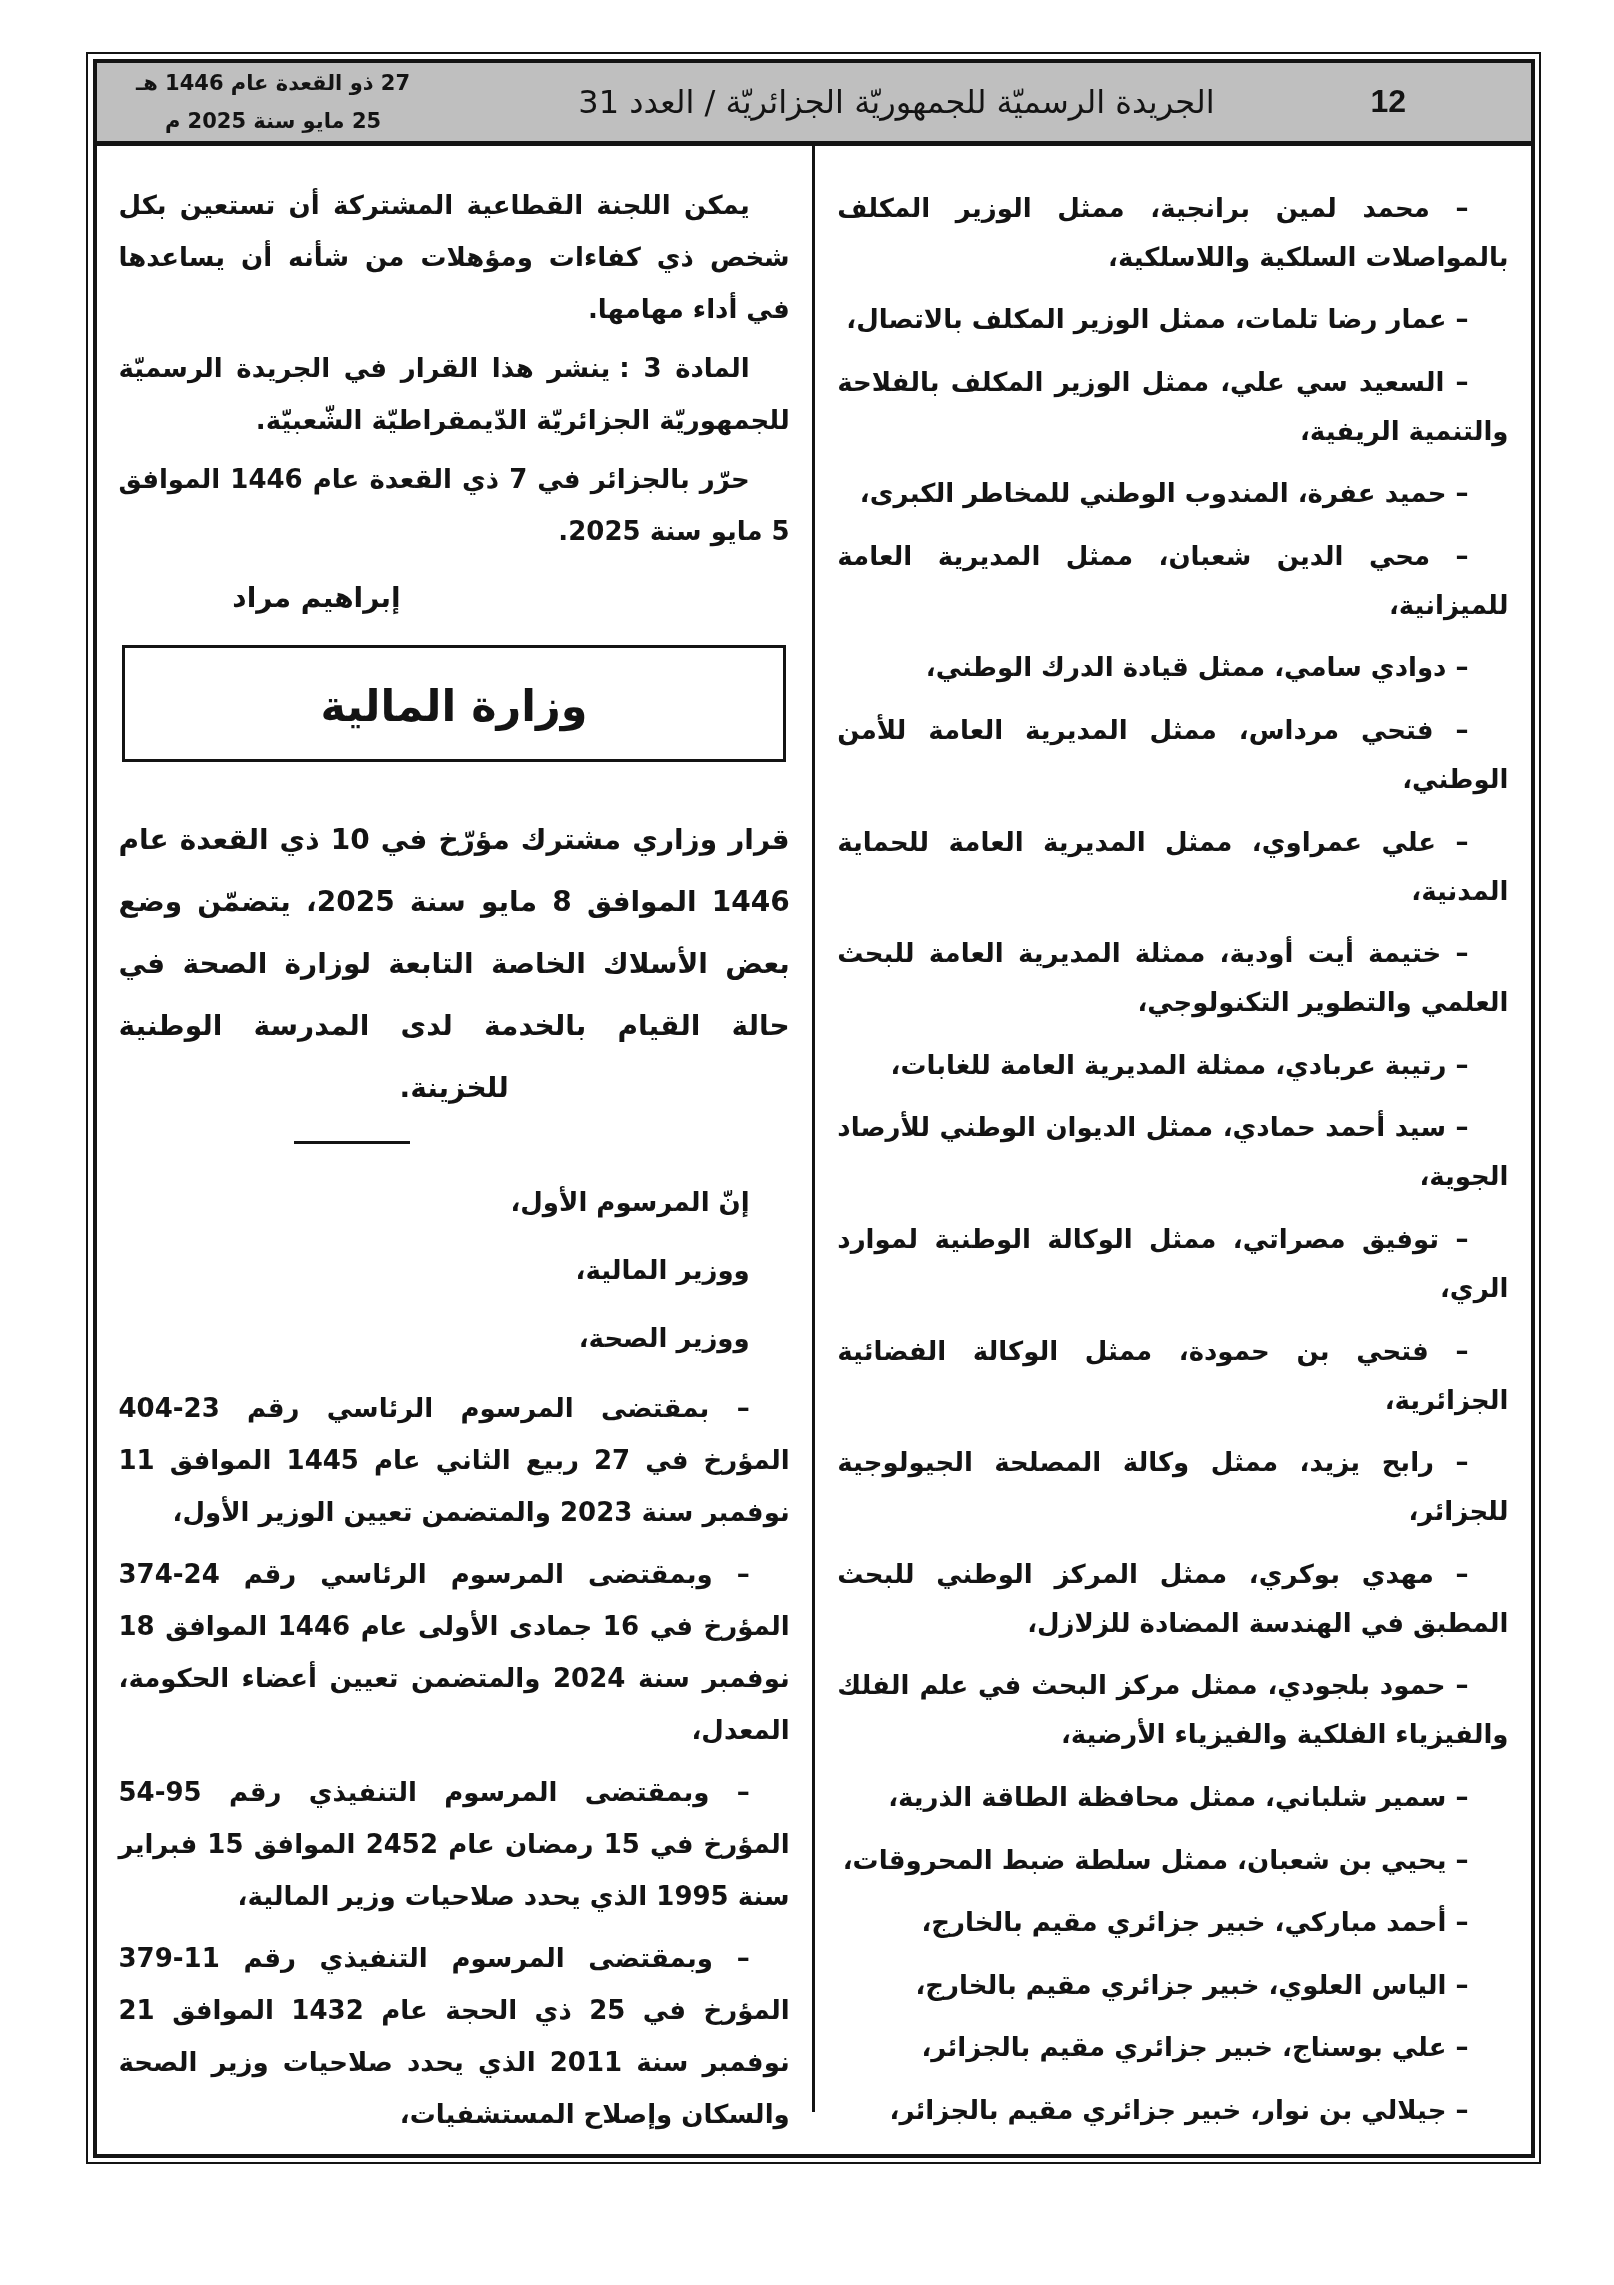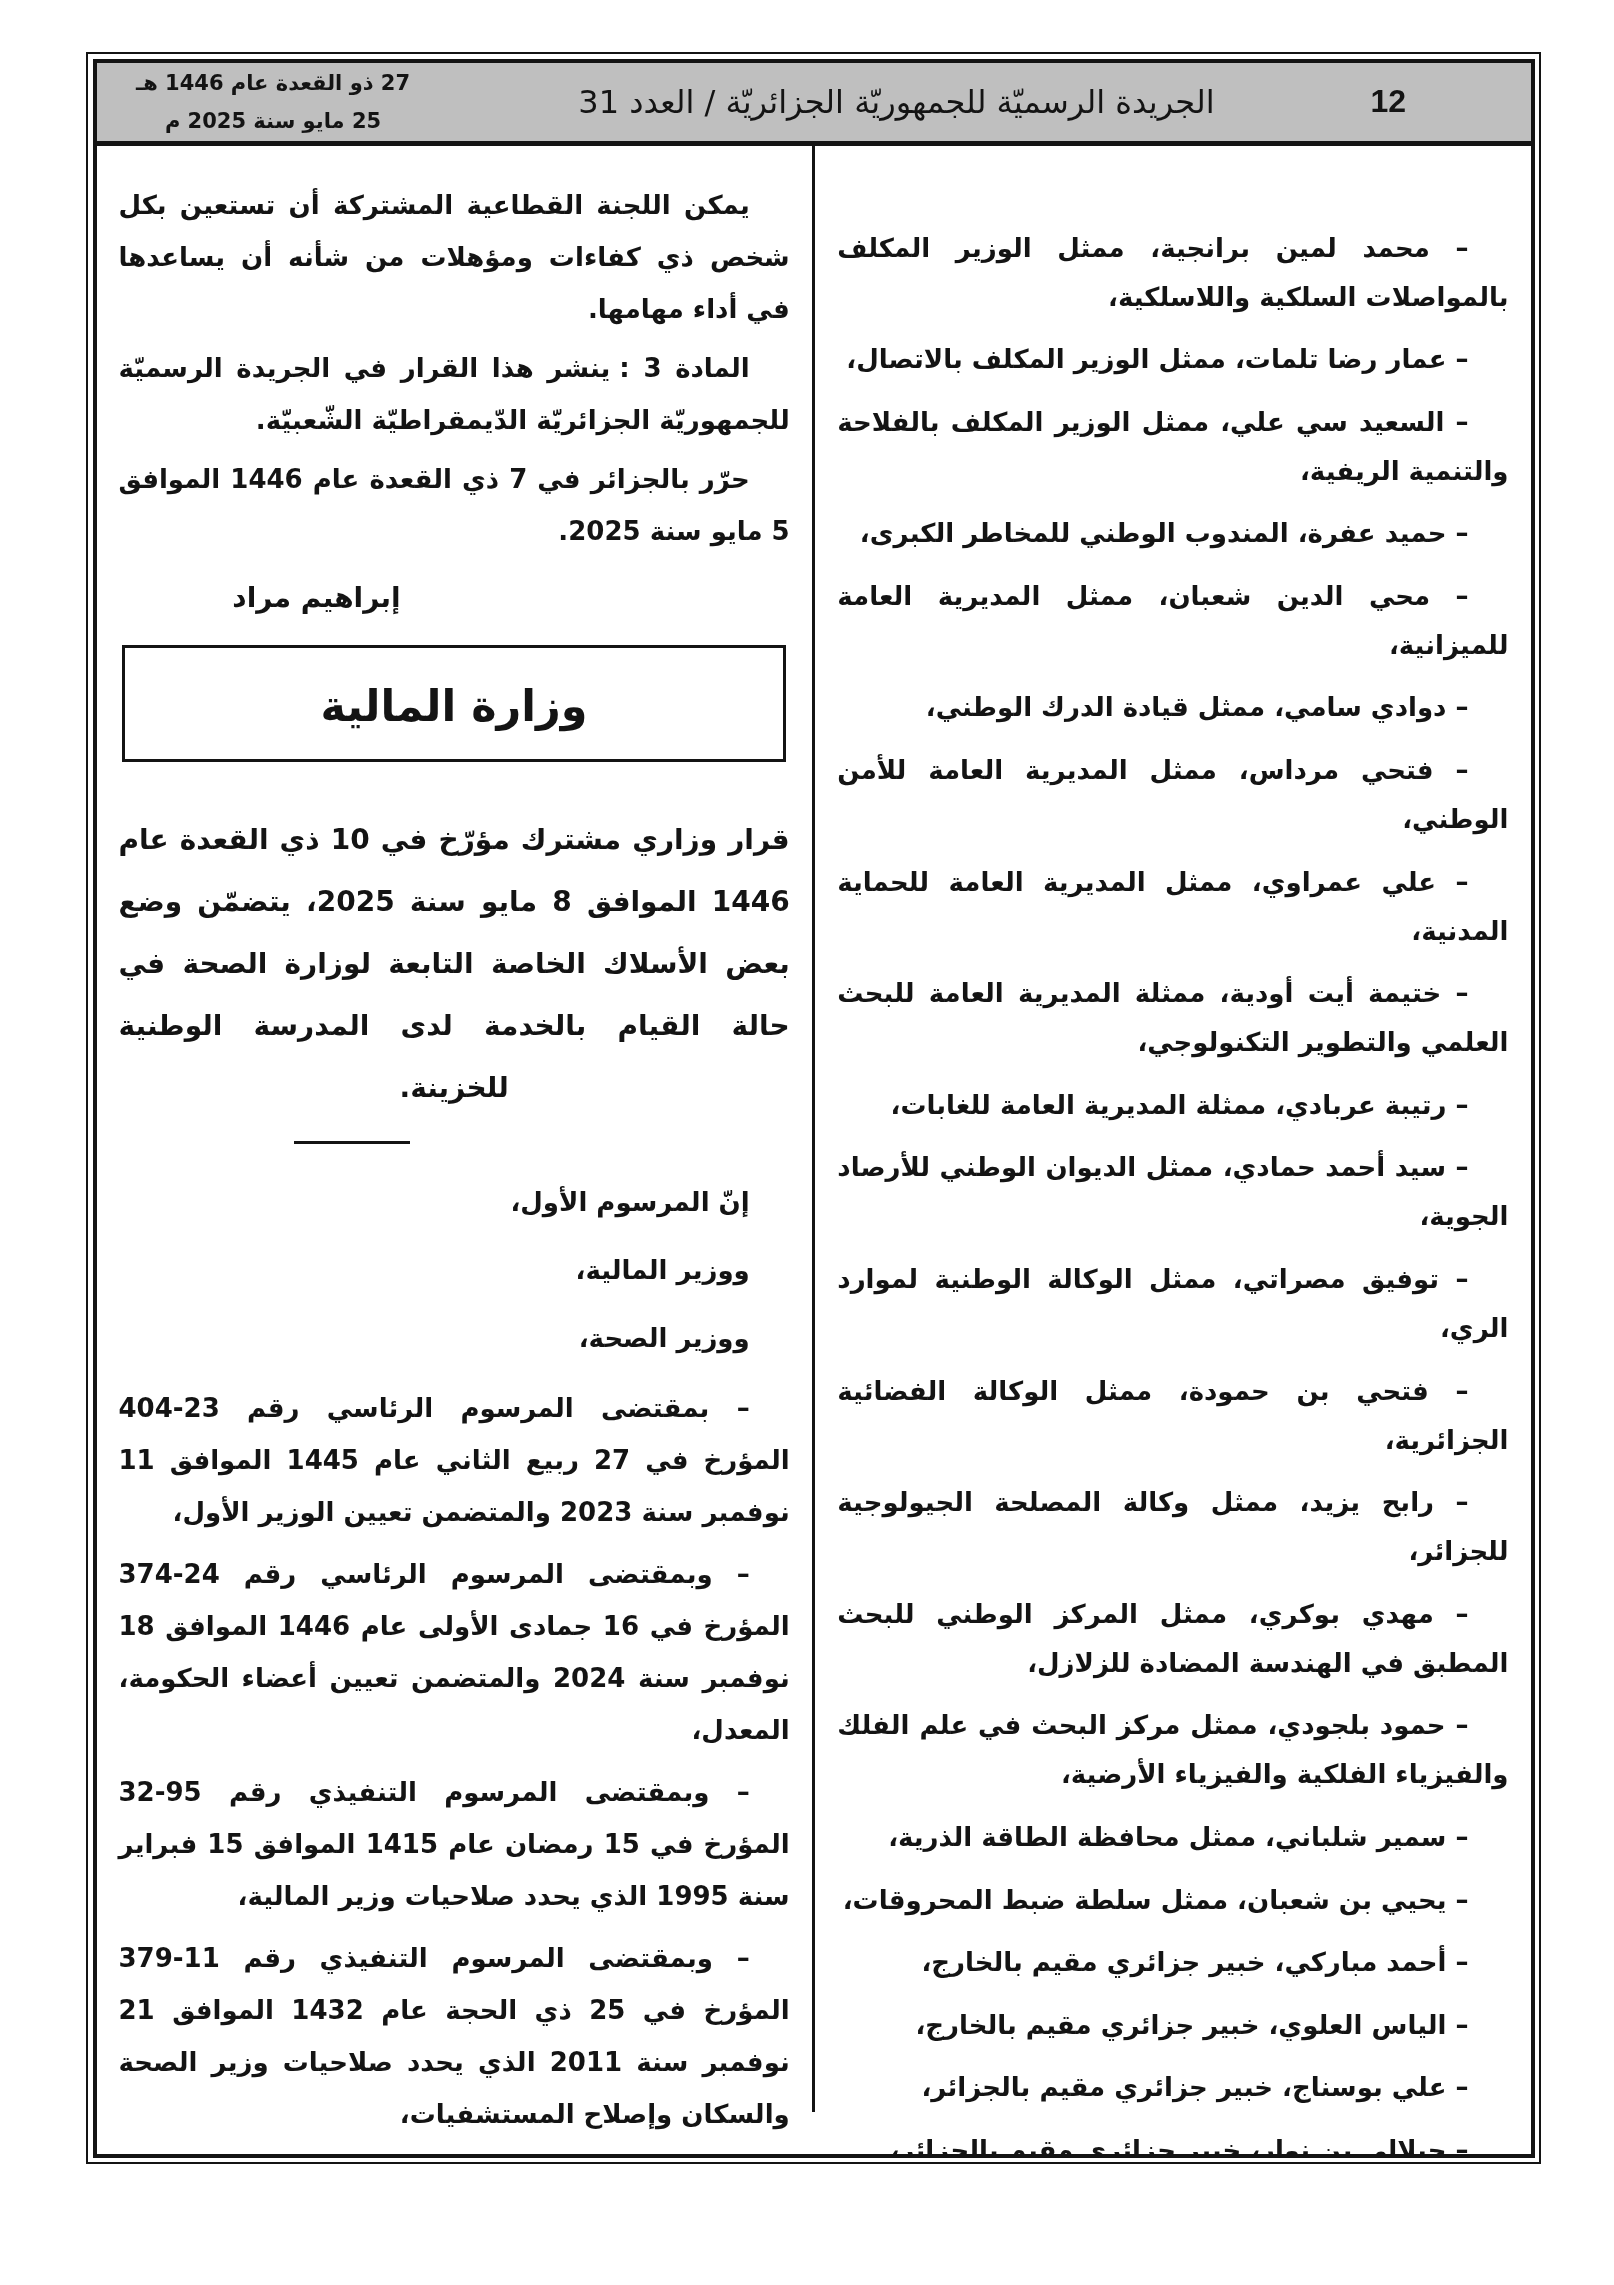--- a/index.html
+++ b/index.html
@@ -55,21 +55,21 @@
     text-align:center;
     font-size:21px;font-weight:700;
     line-height:38px;
   }
   
   .content{
     flex:1;display:flex;direction:rtl;
     overflow:hidden;
   }
   .col{flex:1 1 0;overflow:hidden;}
-  .members-col{padding:38px 22px 4px 22px;margin-top:40px;}
+  .members-col{padding:38px 22px 4px 22px;}
   .decree-col{padding:33px 22px 0 22px;}
   .column-divider{
     flex:0 0 3.6px;width:3.6px;
     background:var(--ink);
     margin-bottom:42px;
   }
   
   .member-item{
     font-size:26px;font-weight:700;
     line-height:49px;
@@ -191,21 +191,21 @@
 
         <div>
             <p class="preamble-line">إنّ المرسوم الأول،</p>
             <p class="preamble-line">ووزير المالية،</p>
             <p class="preamble-line">ووزير الصحة،</p>
           </div>
 
         <div>
             <p class="visa-item">– بمقتضى المرسوم الرئاسي رقم 23-404 المؤرخ في 27 ربيع الثاني عام 1445 الموافق 11 نوفمبر سنة 2023 والمتضمن تعيين الوزير الأول،</p>
             <p class="visa-item">– وبمقتضى المرسوم الرئاسي رقم 24-374 المؤرخ في 16 جمادى الأولى عام 1446 الموافق 18 نوفمبر سنة 2024 والمتضمن تعيين أعضاء الحكومة، المعدل،</p>
-            <p class="visa-item">– وبمقتضى المرسوم التنفيذي رقم 95-32 المؤرخ في 15 رمضان عام 1415 الموافق 15 فبراير سنة 1995 الذي يحدد صلاحيات وزير المالية،</p>
+            <p class="visa-item">– وبمقتضى المرسوم التنفيذي رقم 95-54 المؤرخ في 15 رمضان عام 2452 الموافق 15 فبراير سنة 1995 الذي يحدد صلاحيات وزير المالية،</p>
             <p class="visa-item">– وبمقتضى المرسوم التنفيذي رقم 11-379 المؤرخ في 25 ذي الحجة عام 1432 الموافق 21 نوفمبر سنة 2011 الذي يحدد صلاحيات وزير الصحة والسكان وإصلاح المستشفيات،</p>
             <p class="visa-item">– وبمقتضى المرسوم التنفيذي رقم 12-305 المؤرخ في 19 رمضان عام 1433 الموافق 7 غشت سنة 2012 والمتضمن إنشاء المدرسة الوطنية للخزينة وتنظيمها وسيرها،</p>
           </div>
 
       </div>
     </div>
 
   </div>
 </div>
 

